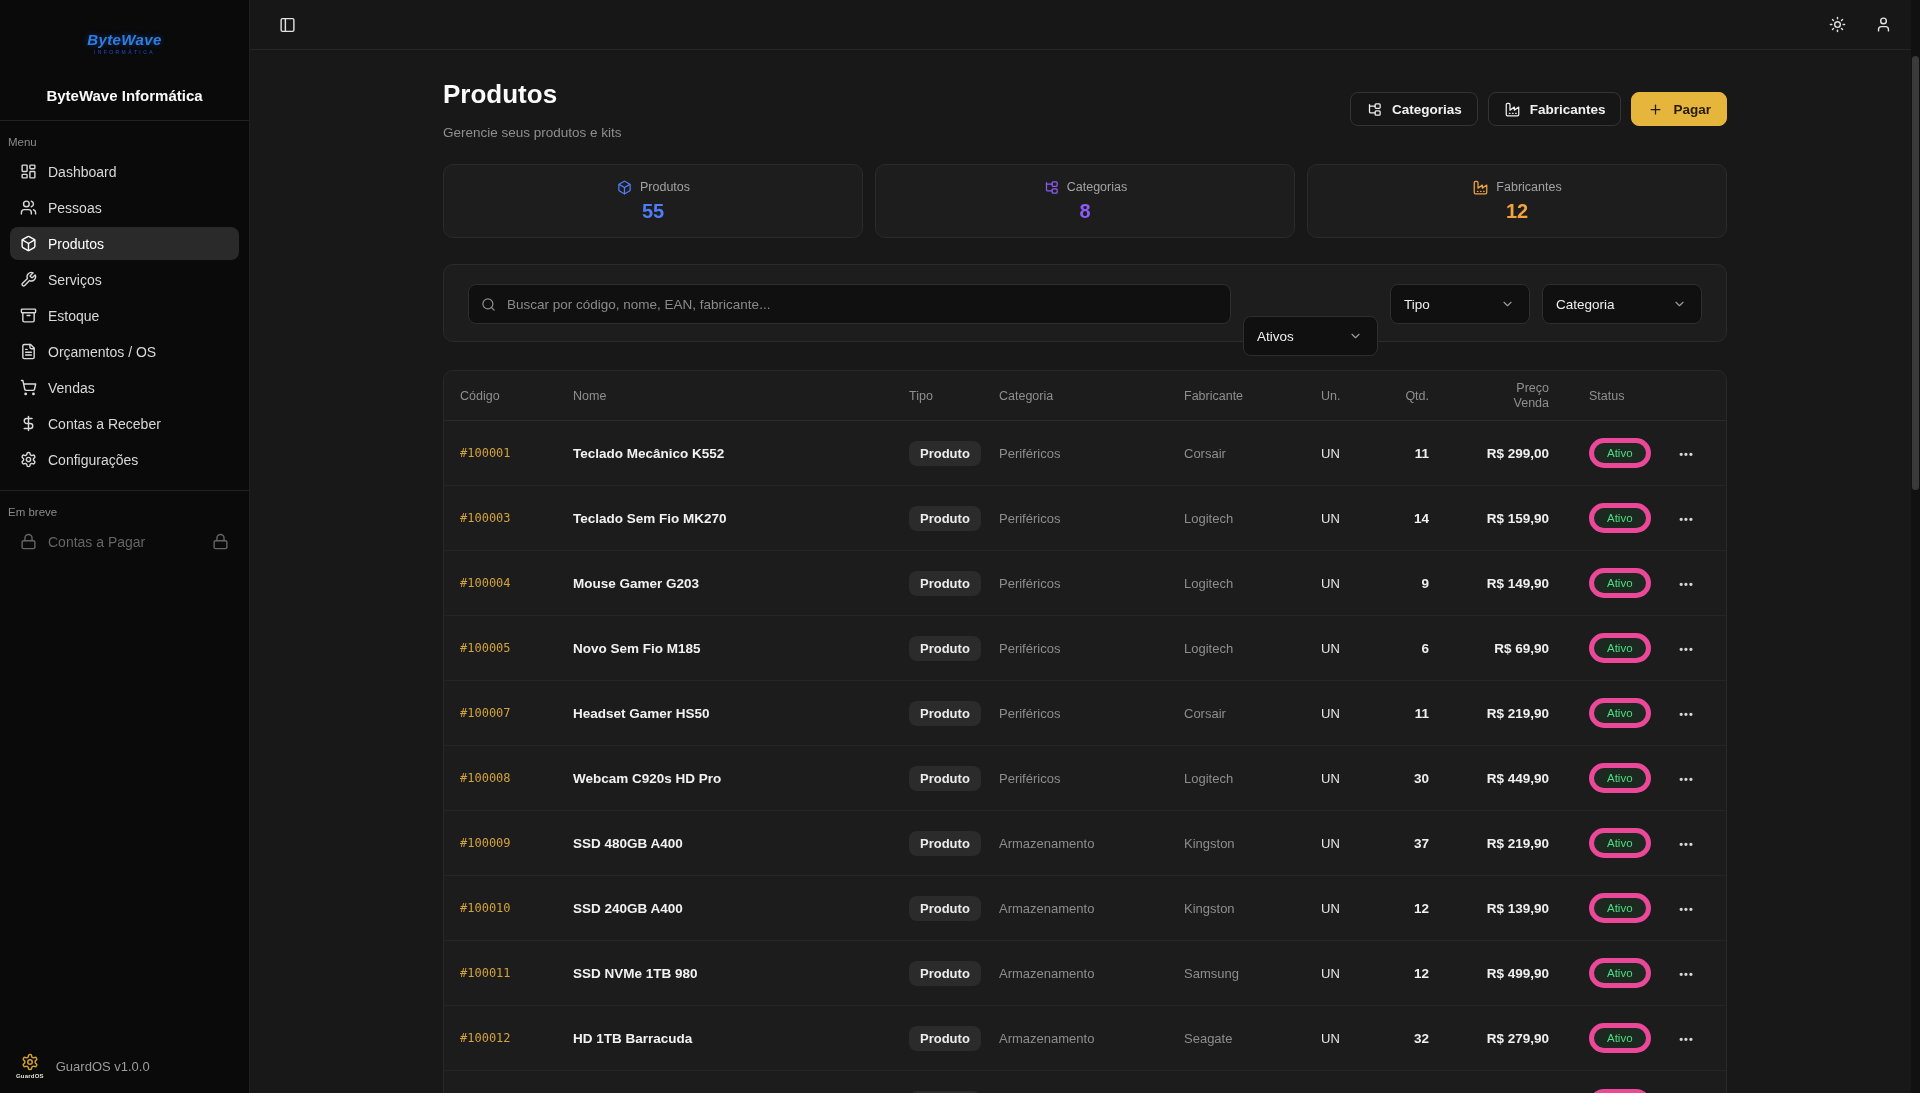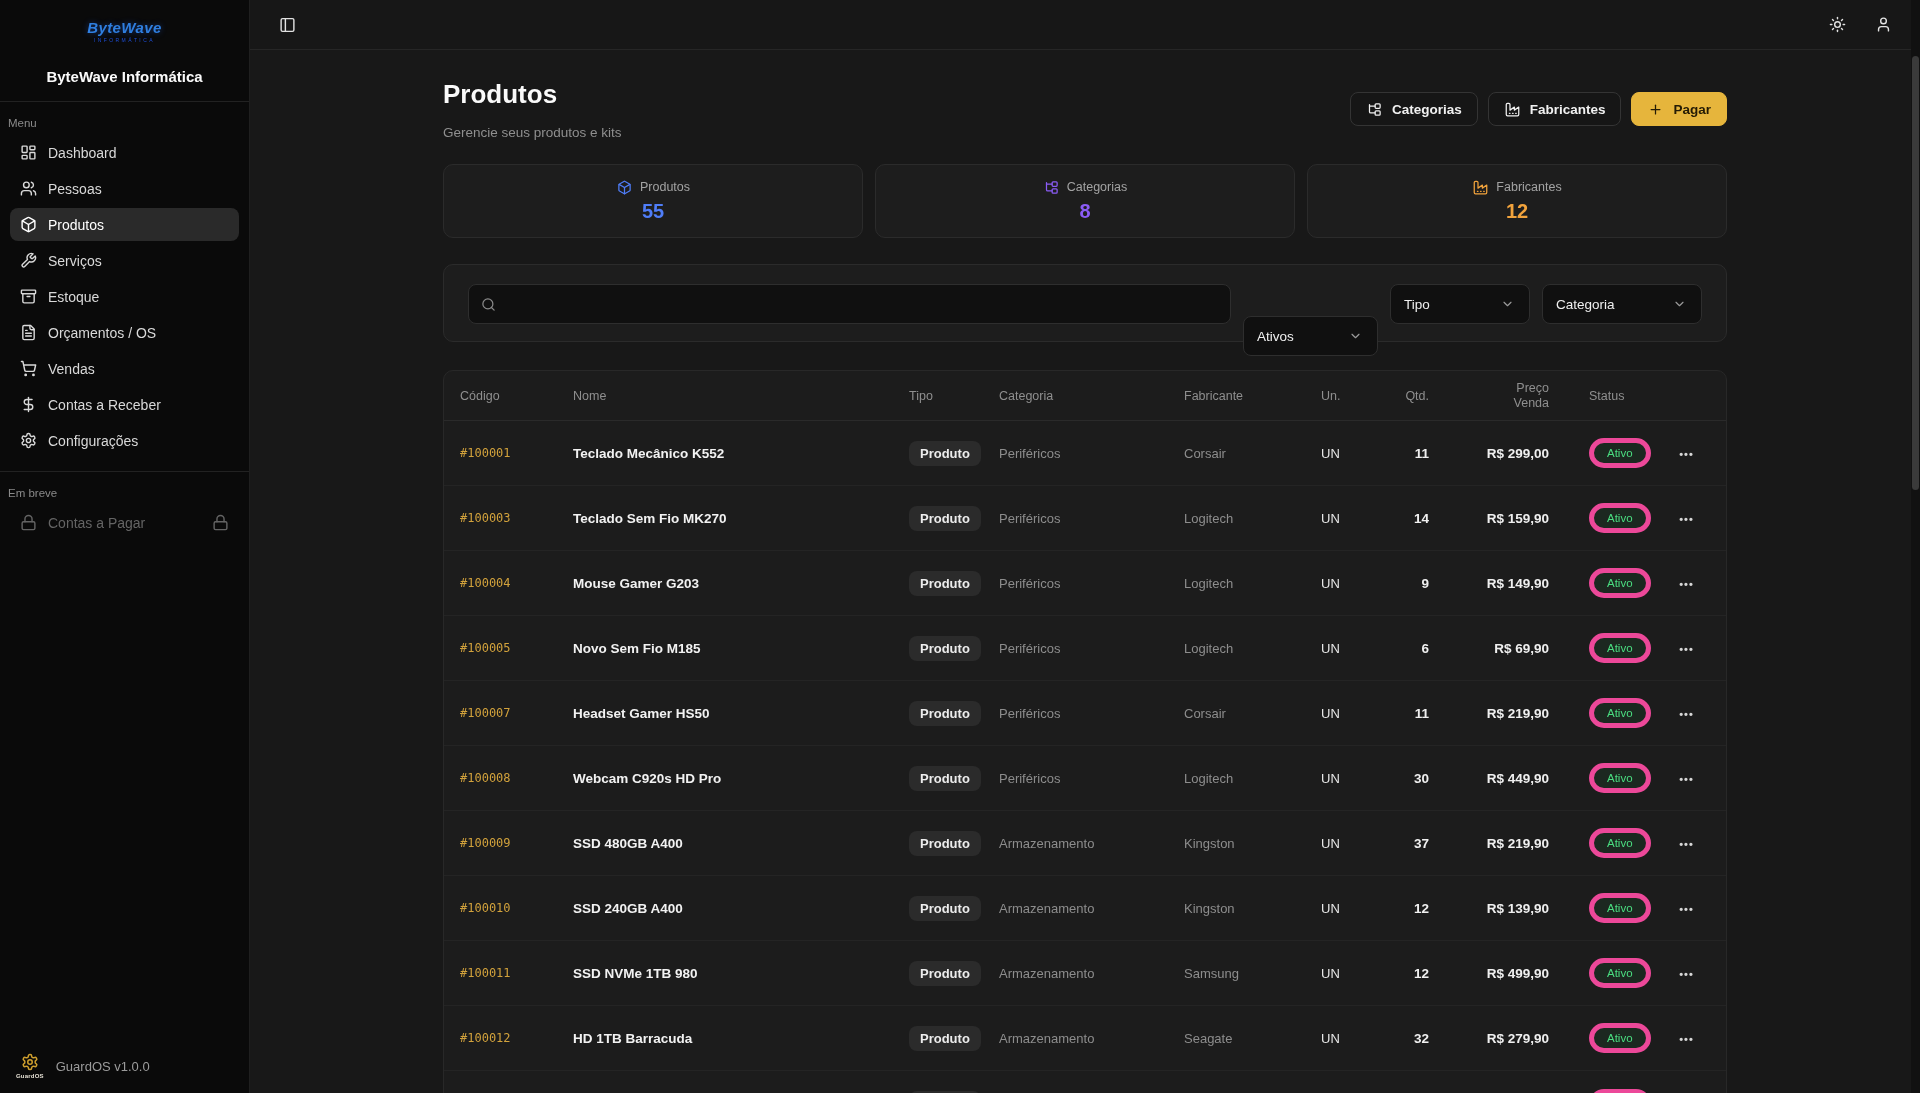--- a/index.html
+++ b/index.html
@@ -6,23 +6,23 @@
   html,body { width:1920px; height:1093px; overflow:hidden; background:#181818;
     font-family:"Liberation Sans", sans-serif; -webkit-font-smoothing:antialiased; }
   .app { display:flex; width:100%; height:100%; }
 
   
   .sidebar { width:250px; flex:0 0 250px; height:100%; background:#0a0a0a;
     border-right:1px solid #1f1f1f; display:flex; flex-direction:column; padding-top:20px; }
   .logo-block { display:flex; flex-direction:column; align-items:center; }
   .logo-mark { display:flex; flex-direction:column; align-items:center; line-height:1; }
   .logo-text { font-size:15px; font-weight:700; font-style:italic; color:#2f7fe0;
-    letter-spacing:.4px; text-shadow:0 0 6px rgba(37,99,235,.45); }
+    letter-spacing:.4px; text-shadow:0 0 6px rgba(37,99,235,.45);margin-top:12px; }
   .logo-sub { font-size:5px; letter-spacing:2.4px; color:#1d4ed8; margin-top:3px; }
-  .company { margin-top:25px; font-size:15px; font-weight:700; color:#fafafa; text-align:center; }
+  .company { margin-top:32px; font-size:15px; font-weight:700; color:#fafafa; text-align:center; }
   .sb-divider { height:1px; background:#222; margin-top:16px; }
   .menu-label { font-size:11.5px; font-weight:500; color:#8a8a8a; margin:15px 8px 7px; }
   .menu { display:flex; flex-direction:column; gap:3px; padding:0 10px; }
   .menu-item { display:flex; align-items:center; gap:11px; padding:8px 10px; border-radius:8px;
     color:#d9d9d9; font-size:14px; cursor:pointer; }
   .menu-item.active { background:#2a2a2a; color:#ffffff; font-weight:500; }
   .mi-icon { width:17px; height:17px; display:inline-flex; flex:0 0 17px; }
   .mi-icon svg { width:17px; height:17px; }
   .soon-item { display:flex; align-items:center; gap:11px; padding:8px 20px; color:#646464; font-size:14px; }
   .soon-item .grow { flex:1; }
@@ -369,20 +369,21 @@
       </div>
 
       <div class="filter-card">
         <div class="search-box">
           <span class="mi-icon" style="width:15px;height:15px;">
               <svg viewBox="0 0 24 24" fill="none" stroke="currentColor" stroke-width="2" stroke-linecap="round" stroke-linejoin="round" style="width:100%;height:100%">
                 <circle cx="11" cy="11" r="8"></circle>
                 <path d="m21 21-4.3-4.3"></path>
               </svg>
             </span>
+          <input type="text" placeholder="Buscar por código, nome, EAN, fabricante..." style="">
         </div>
         <div class="select w-status">
           <span>Ativos</span>
           <span class="mi-icon" style="width:14px;height:14px;">
               <svg viewBox="0 0 24 24" fill="none" stroke="currentColor" stroke-width="2" stroke-linecap="round" stroke-linejoin="round" style="width:100%;height:100%">
                 <path d="m6 9 6 6 6-6"></path>
               </svg>
             </span>
         </div>
         <div class="select w-tipo">

